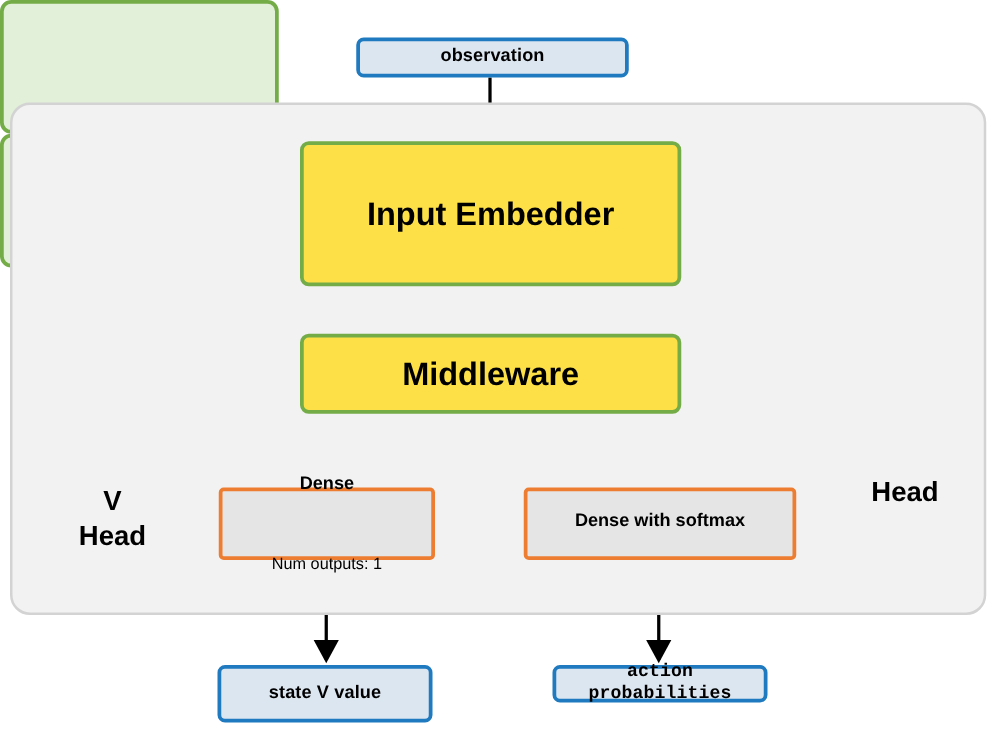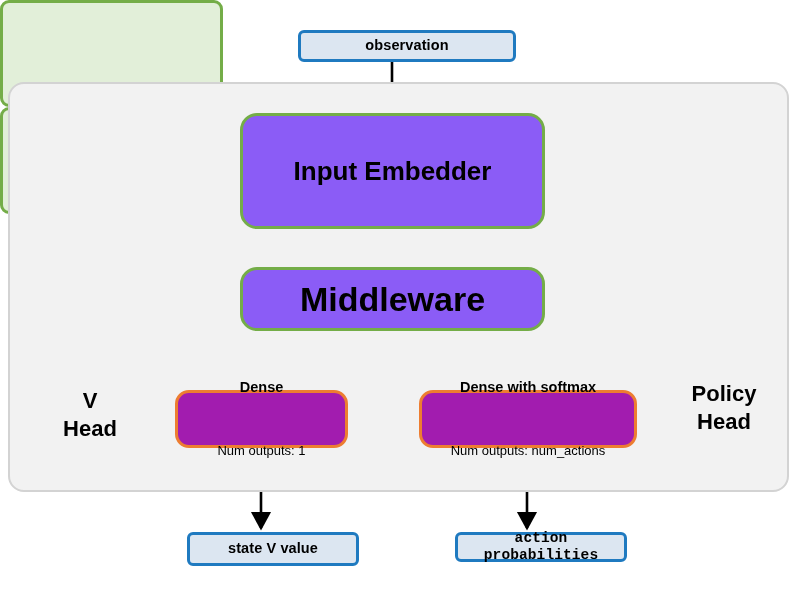--- a/index.html
+++ b/index.html
@@ -31,40 +31,39 @@
     line-height: 1.18;
   }
 
   .io-box {
     background: #dce6f1;
     border: 3px solid #1f7ac0;
     border-radius: 6px;
     font-size: 14.5px;
     font-weight: bold;
     letter-spacing: 0.1px;
-    margin-left: 13px;
   }
 
   .green-box {
-    background: #8b5cf6;
+    background: #fde047;
     border: 3px solid #74ad48;
-    border-radius: 17px;
+    border-radius: 7px;
     font-weight: bold;
   }
 
   .head-group {
     background: #e2efd9;
     border: 3px solid #74ad48;
     border-radius: 9px;
   }
 
   .orange-box {
-    background: #a21caf;
+    background: #e5e5e5;
     border: 3px solid #ed7d31;
-    border-radius: 14px;
+    border-radius: 4px;
     font-size: 14px;
     gap: 45px;
   }
   .orange-box .title {
     font-weight: bold;
     font-size: 14.5px;
     margin-bottom: 2px;
   }
   .orange-box .sub {
     font-weight: normal;
@@ -130,37 +129,35 @@
   <div class="head-group" style="left:152px; top:365px; width:217px; height:101px;"></div>
 
   <div class="head-group" style="left:401px; top:365px; width:254px; height:101px;"></div>
 
   <div class="head-label" style="left:38px; top:387px; width:104px;">
     <div>V</div>
     <div>Head</div>
   </div>
 
   <div class="head-label" style="left:663px; top:380px; width:122px;">
-    <div>Policy</div>
     <div>Head</div>
   </div>
 
   <div class="node io-box" style="left:285px; top:30px; width:218px; height:32px;">observation</div>
 
   <div class="node green-box" style="left:240px; top:113px; width:305px; height:116px; font-size:26px;">Input Embedder</div>
 
-  <div class="node green-box" style="left:240px; top:267px; width:305px; height:64px; font-size:34px;">Middleware</div>
+  <div class="node green-box" style="left:240px; top:267px; width:305px; height:64px; font-size:26px;">Middleware</div>
 
   <div class="node orange-box" style="left:175px; top:390px; width:173px; height:58px;">
     <div class="title">Dense</div>
     <div class="sub">Num outputs: 1</div>
   </div>
 
   <div class="node orange-box" style="left:419px; top:390px; width:218px; height:58px;text-align:center;">
     <div class="title">Dense with softmax</div>
-    <div class="sub">Num outputs: num_actions</div>
   </div>
 
-  <div class="node io-box" style="left:174px; top:532px; width:172px; height:34px;">state V value</div>
+  <div class="node io-box" style="left:174px; top:532px; width:172px; height:46px;">state V value</div>
 
   <div class="node io-box" style="left:442px; top:532px; width:172px; height:30px;font-family:Liberation Mono, monospace;">action probabilities</div>
 
 </div>
 
 </body></html>

